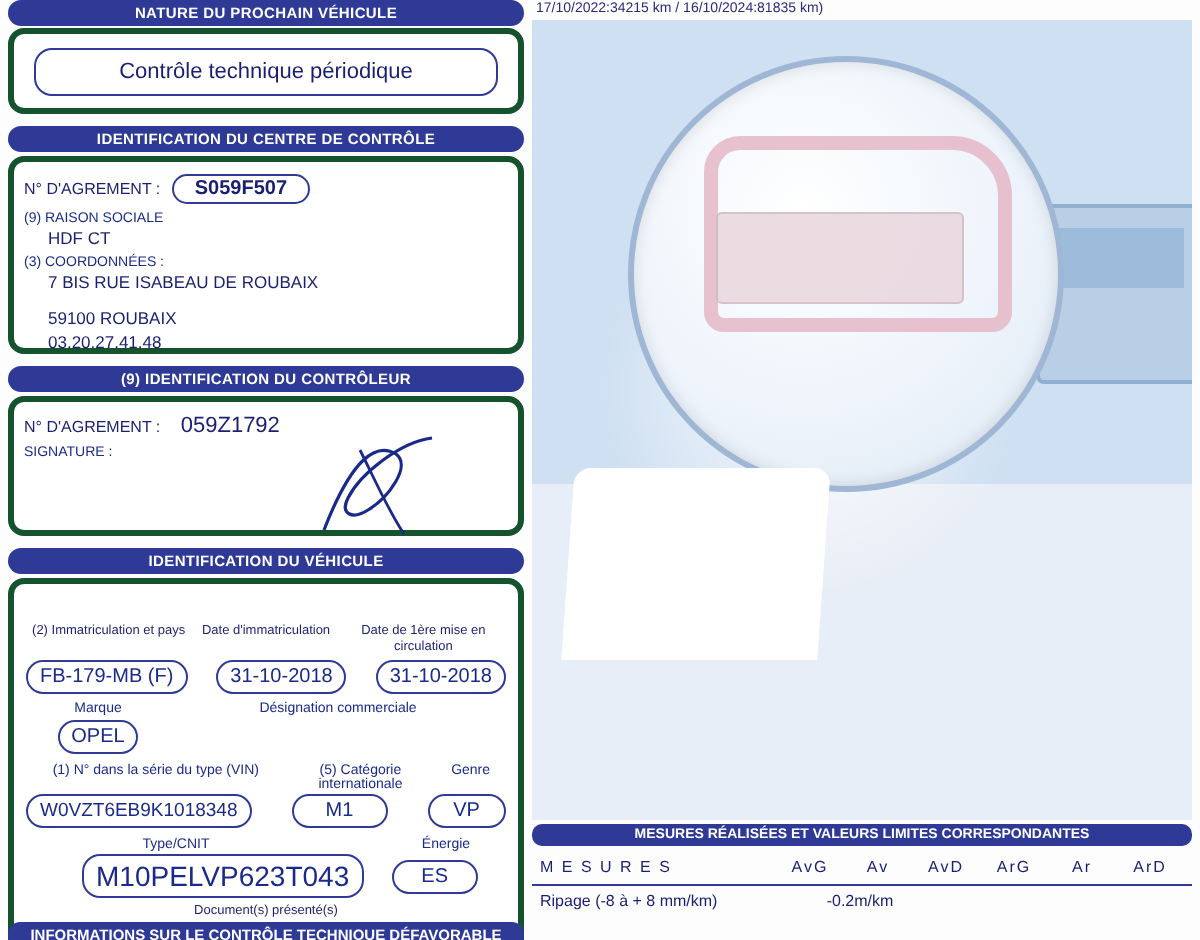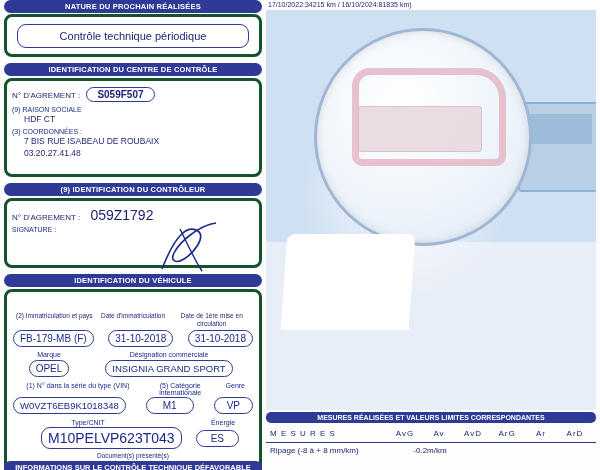--- a/index.html
+++ b/index.html
@@ -133,43 +133,44 @@
     border-radius:6px;padding:2px 0;
   }
 </style>
 </head>
 <body>
 
 <div class="page">
 
   <div class="left-col">
 
-    <div class="band">NATURE DU PROCHAIN RÉALISÉES</div>
+    <div class="band">NATURE DU PROCHAIN VÉHICULE</div>
     <div class="section" style="margin-top:1px;padding:4px 4px 6px;">
       <div class="nature-box">Contrôle technique périodique</div>
     </div>
 
     <div class="band" style="margin-top:6px;">IDENTIFICATION DU CENTRE DE CONTRÔLE</div>
     <div class="section" style="height:85px;">
       <div class="agre-line">
         <span>N° D'AGREMENT :</span>
         <span class="agre-val">S059F507</span>
       </div>
       <div class="lbl" style="margin-top:4px;">(9) RAISON SOCIALE</div>
       <div class="addr">HDF CT</div>
       <div class="lbl" style="margin-top:3px;">(3) COORDONNÉES :</div>
       <div class="addr">7 BIS RUE ISABEAU DE ROUBAIX</div>
+      <div class="addr" style="margin-top:6px;">59100 ROUBAIX</div>
       <div class="addr">03.20.27.41.48</div>
     </div>
 
     <div class="band" style="margin-top:6px;">(9) IDENTIFICATION DU CONTRÔLEUR</div>
     <div class="section" style="height:56px;">
       <div class="agre-line">
         <span>N° D'AGREMENT :</span>
-        <span style="margin-left:8px;font-size:14px;">059Z1792</span>
+        <span style="margin-left:8px;font-size:11px;">059Z1792</span>
       </div>
       <div class="sign-area">
         <span class="lbl">SIGNATURE :</span>
         <svg class="sign-svg" width="72" height="58" viewBox="0 0 72 58">
           <path d="M8 50 C 22 14, 34 6, 44 12 C 52 18, 40 34, 30 40 C 22 45, 16 42, 20 34 C 26 22, 46 6, 62 4" fill="none" stroke="#1a2a8a" stroke-width="1.6"></path>
           <path d="M26 10 C 34 26, 40 40, 48 52" fill="none" stroke="#1a2a8a" stroke-width="1.4"></path>
         </svg>
       </div>
     </div>
 
@@ -187,21 +188,20 @@
         <span class="pill">31-10-2018</span>
       </div>
 
       <div style="display:flex;justify-content:space-between;margin-top:4px;">
         <div style="width:72px;text-align:center;">
           <div class="lbl">Marque</div>
           <div class="pill" style="margin-top:2px;font-size:10px;">OPEL</div>
         </div>
         <div style="width:168px;text-align:center;">
           <div class="lbl">Désignation commerciale</div>
-          <div class="pill" style="margin-top:2px;font-size:9.5px;">INSIGNIA GRAND SPORT</div>
         </div>
       </div>
 
       <div style="display:flex;justify-content:space-between;margin-top:5px;">
         <div style="width:132px;text-align:center;">
           <div class="lbl">(1) N° dans la série du type (VIN)</div>
         </div>
         <div style="width:76px;text-align:center;">
           <div class="lbl">(5) Catégorie internationale</div>
         </div>

